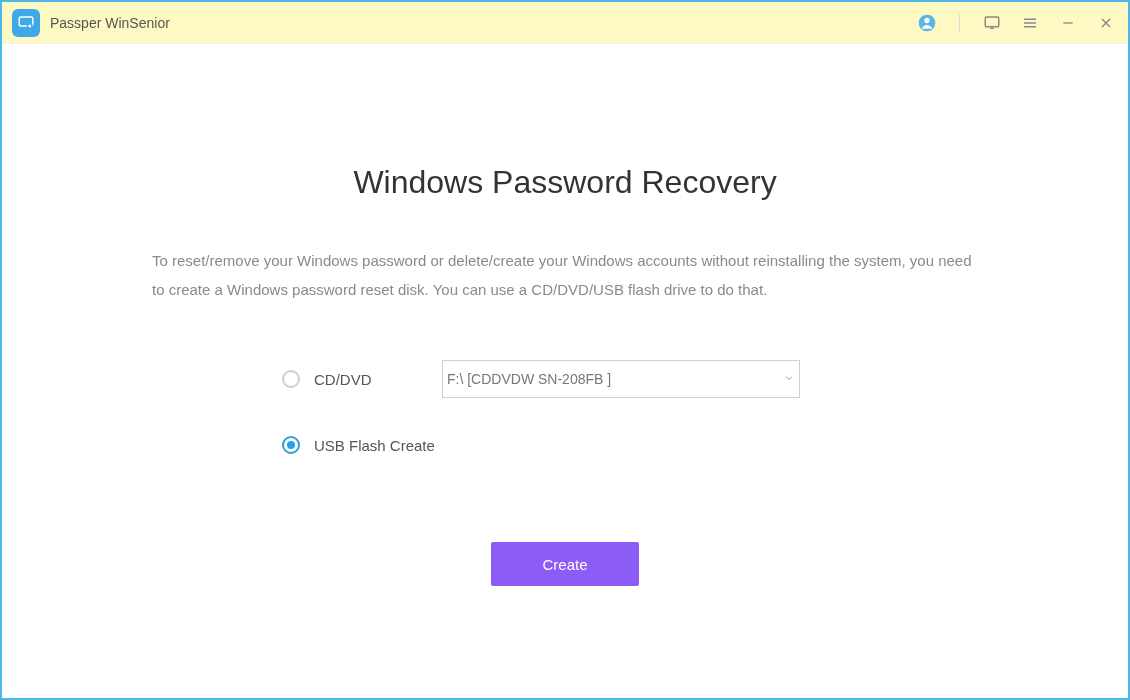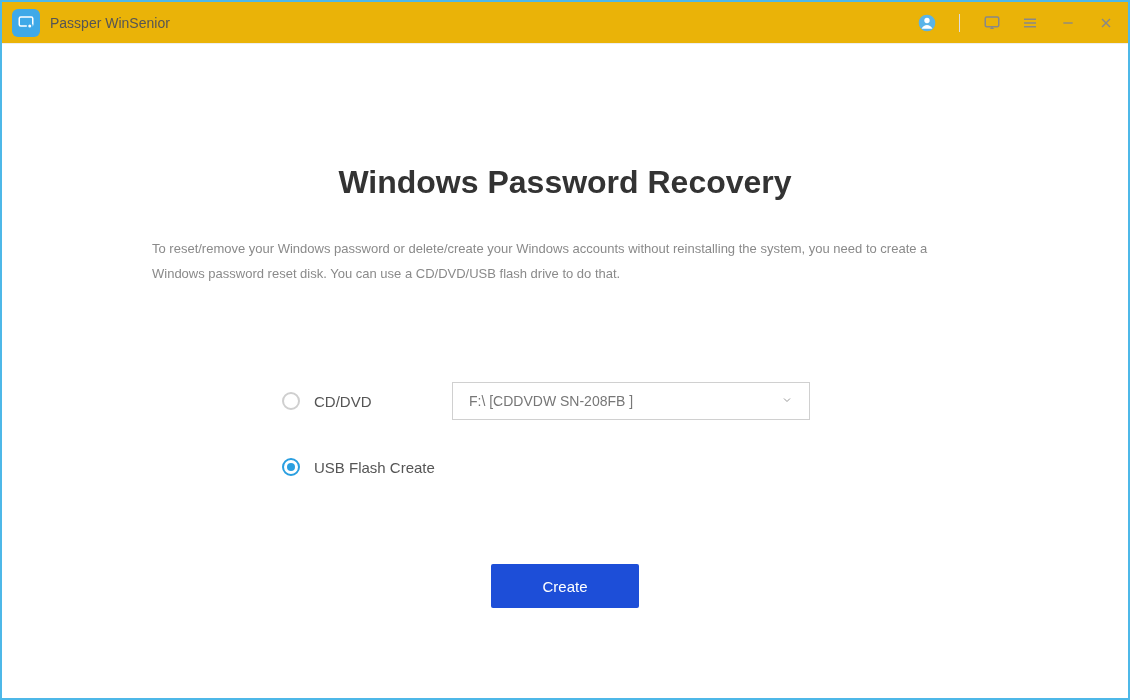--- a/index.html
+++ b/index.html
@@ -11,21 +11,21 @@
     font-family: "Segoe UI", Tahoma, Geneva, Verdana, sans-serif;
     width: 1130px;
     height: 700px;
     overflow: hidden;
     background: #fff;
     border: 2px solid #4db8e8;
     position: relative;
   }
   .titlebar {
     height: 42px;
-    background: #eab308;
+    background: #fef9c3;
     display: flex;
     align-items: center;
     padding: 0 12px 0 10px;
     border-bottom: 1px solid #eee;
   }
   .app-icon {
     width: 28px;
     height: 28px;
     border-radius: 6px;
     background: #3fa9e8;
@@ -58,42 +58,42 @@
     height: 18px;
     background: #ddd;
     margin: 0 4px;
   }
   .content {
     padding: 120px 150px 0 150px;
     text-align: left;
   }
   .page-title {
     font-size: 32px;
-    font-weight: 700;
+    font-weight: 400;
     color: #333;
     text-align: center;
-    margin-bottom: 36px;
+    margin-bottom: 46px;
   }
   .description {
-    font-size: 13px;
+    font-size: 15px;
     color: #8a8a8a;
     line-height: 1.9;
-    margin-bottom: 96px;
+    margin-bottom: 56px;
     text-align: left;
   }
   .options {
     display: flex;
     flex-direction: column;
     gap: 38px;
     padding-left: 130px;
   }
   .option-row {
     display: flex;
     align-items: center;
-    gap: 10px;
+    gap: 0;
   }
   .radio-wrap {
     display: flex;
     align-items: center;
     width: 160px;
     cursor: pointer;
   }
   .radio {
     width: 18px;
     height: 18px;
@@ -118,39 +118,39 @@
   .radio-label {
     font-size: 15px;
     color: #555;
   }
   .dropdown {
     width: 358px;
     height: 38px;
     border: 1px solid #d0d0d0;
     display: flex;
     align-items: center;
-    padding: 0 16px;
+    padding: 0 4px;
     position: relative;
     cursor: pointer;
     background: #fff;
   }
   .dropdown-text {
     font-size: 14px;
     color: #777;
     flex: 1;
   }
   .dropdown-chevron {
     color: #999;
   }
   .create-wrap {
     text-align: center;
     margin-top: 88px;
   }
   .create-btn {
-    background: #1d4ed8;
+    background: #8b5cf6;
     color: #fff;
     border: none;
     width: 148px;
     height: 44px;
     font-size: 15px;
     cursor: pointer;
     border-radius: 2px;
   }
 </style>
 </head>

